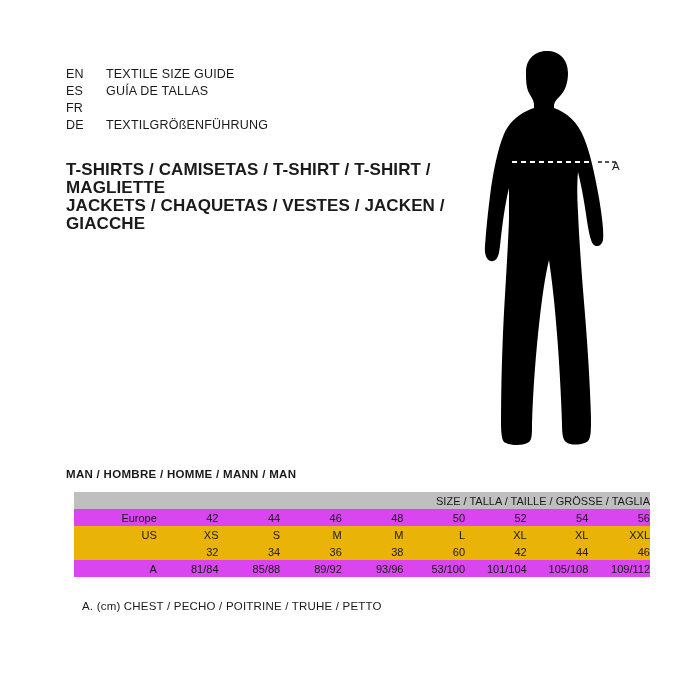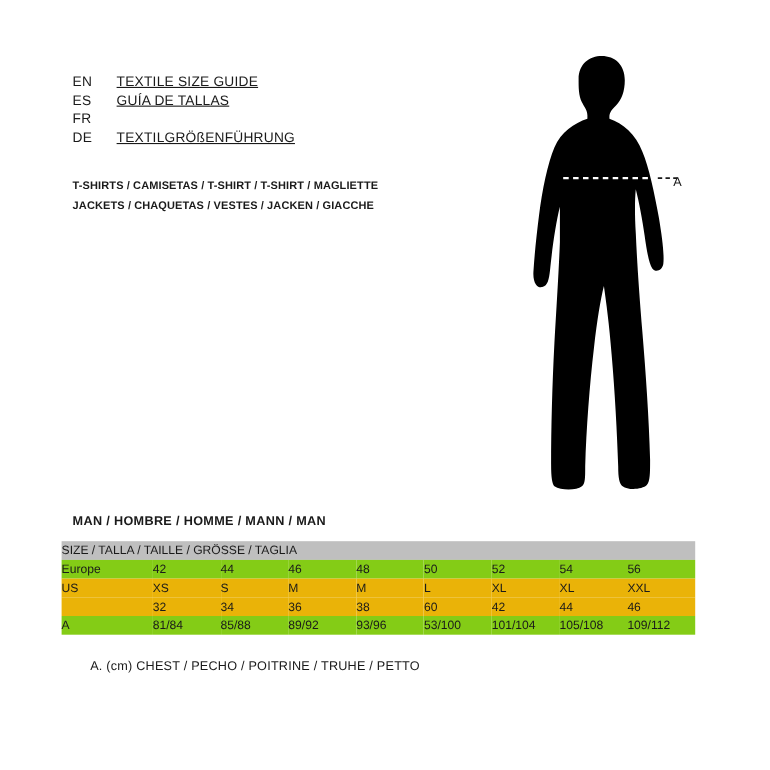--- a/index.html
+++ b/index.html
@@ -35,32 +35,31 @@
     line-height: 17px;
     font-size: 12.5px;
     letter-spacing: 0.2px;
   }
   .lang-code {
     width: 40px;
     flex: 0 0 40px;
   }
   .lang-text {
     flex: 1 1 auto;
-    text-decoration: underline;
   }
 
   
   .cat-block {
     position: absolute;
     left: 66px;
     top: 161px;
     width: 400px;
   }
   .cat-row {
-    font-size: 10px;
+    font-size: 17px;
     font-weight: bold;
     line-height: 18px;
     letter-spacing: 0.1px;
   }
 
   
   .figure-wrap {
     position: absolute;
     left: 430px;
     top: 50px;
@@ -82,42 +81,43 @@
   .table-title {
     position: absolute;
     left: 66px;
     top: 468px;
     font-size: 11.5px;
     font-weight: bold;
     letter-spacing: 0.3px;
   }
   table.sizes {
     position: absolute;
-    left: 56px;
+    left: 74px;
     top: 492px;
     width: 576px;
     border-collapse: collapse;
     font-size: 11px;
+    text-align: right;
   }
   table.sizes td {
     padding: 0;
     height: 17px;
     vertical-align: middle;
     color: #1a1a1a;
   }
   .row-head td {
     background: #bfbfbf;
     font-weight: normal;
     height: 18px;
   }
   .row-alt td {
     background: #eab308;
   }
   .row-plain td {
-    background: #84cc16;
+    background: #d946ef;
   }
   td.c-label {
     width: 82px;
     padding-left: 6px;
   }
   td.c-val {
     width: 61px;
     padding-left: 4px;
   }
   .footnote {

